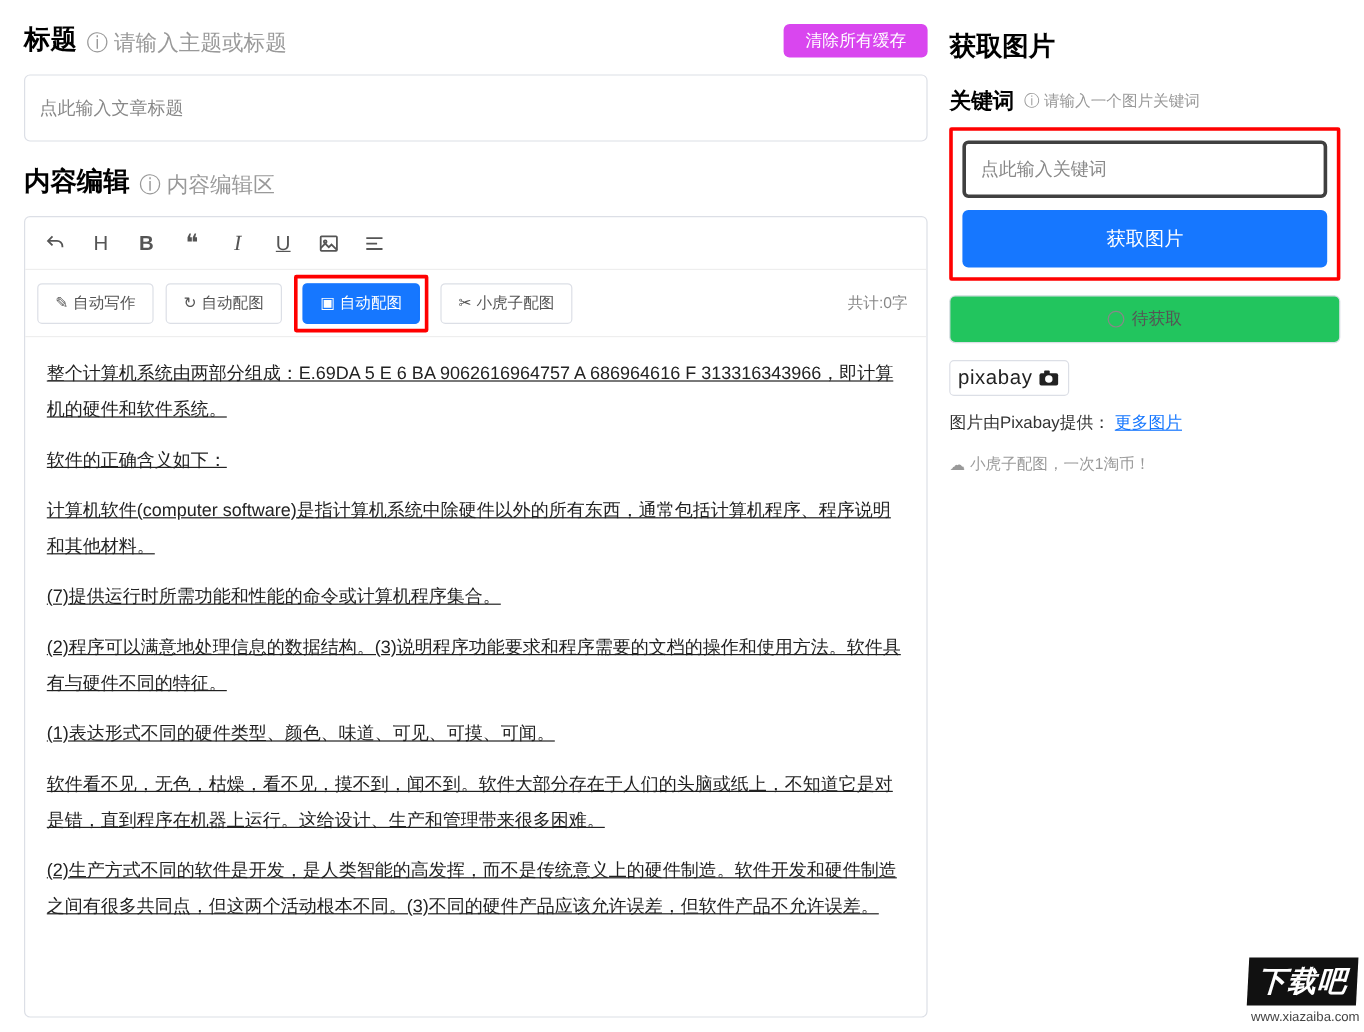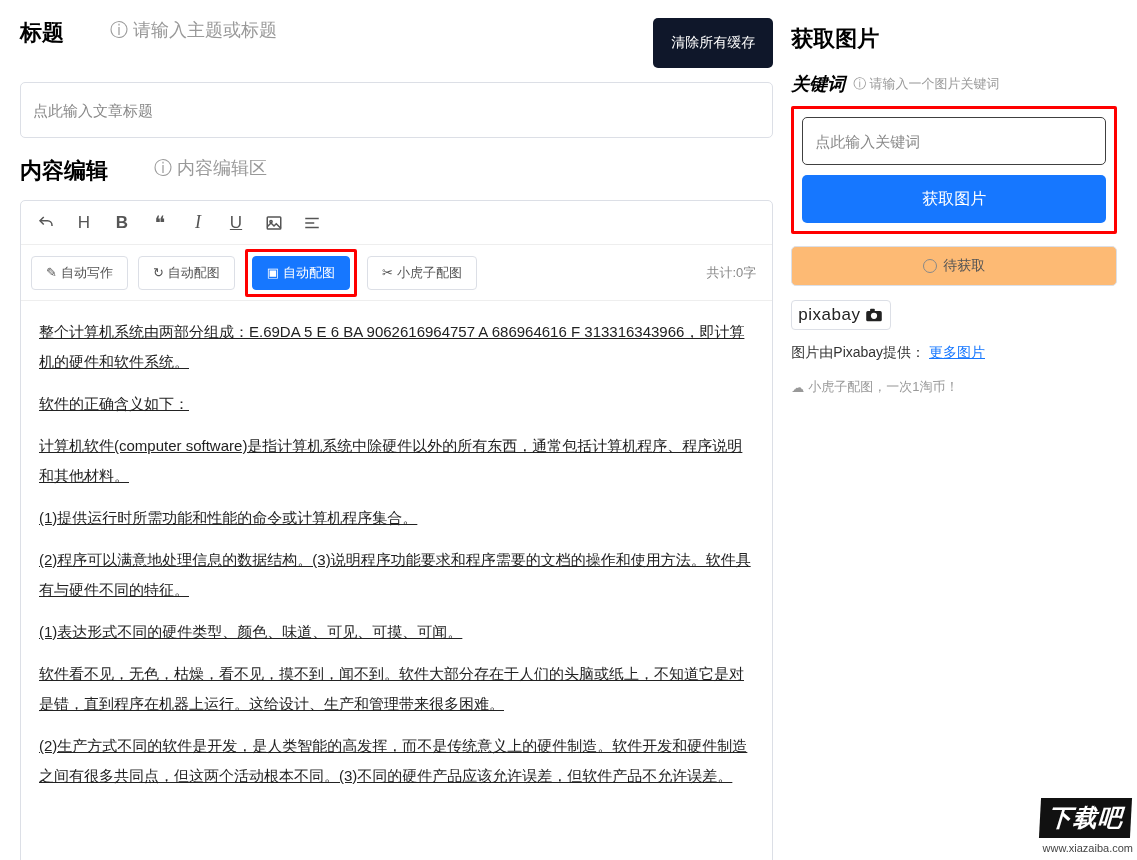--- a/index.html
+++ b/index.html
@@ -19,41 +19,40 @@
 }
 .main-col {
   width: 754px;
   margin-right: 18px;
 }
 .side-col {
   width: 326px;
 }
 .section-header {
   display: flex;
-  align-items: flex-start;
+  align-items: flex-end;
   margin-bottom: 14px;
-  gap: 38px;
 }
 .section-title {
   font-size: 22px;
   font-weight: 700;
   color: #000;
   margin-right: 8px;
 }
 .section-hint {
   font-size: 18px;
   color: #999;
 }
 .clear-cache-btn {
   margin-left: auto;
-  background: #0f172a;
+  background: #d946ef;
   color: #fff;
   border: none;
   border-radius: 5px;
-  height: 50px;
+  height: 28px;
   padding: 0 18px;
   font-size: 14px;
   cursor: pointer;
 }
 .title-input {
   width: 100%;
   height: 56px;
   border: 1px solid #dcdfe6;
   border-radius: 5px;
   padding: 0 12px;
@@ -144,54 +143,53 @@
 .side-sub {
   display: flex;
   align-items: center;
   margin-bottom: 10px;
 }
 .side-sub-label {
   font-size: 18px;
   font-weight: 700;
   color: #000;
   margin-right: 8px;
-  font-style: italic;
-}
-.side-sub-hint { font-size: 13px; color: #999; font-family: Liberation Serif, serif; }
+}
+.side-sub-hint { font-size: 13px; color: #999; }
 .keyword-box {
   border: 3px solid #ff0000;
   padding: 8px;
   border-radius: 2px;
   margin-bottom: 12px;
 }
 .keyword-input {
   width: 100%;
   height: 48px;
-  border: 1px solid #404040;
+  border: 3px solid #404040;
   border-radius: 5px;
   padding: 0 12px;
   font-size: 15px;
   margin-bottom: 10px;
 }
 .keyword-input::placeholder { color: #888; }
 .fetch-btn {
   width: 100%;
   height: 48px;
   background: #1677ff;
   color: #fff;
   border: none;
   border-radius: 5px;
   font-size: 16px;
   cursor: pointer;
 }
 .pending-btn {
   width: 100%;
   height: 40px;
   border: 1px solid #dcdfe6;
-  background: #fdba74;
+  background: #22c55e;
   border-radius: 5px;
   font-size: 14px;
   color: #555;
   cursor: pointer;
   display: flex;
   align-items: center;
   justify-content: center;
   margin-bottom: 14px;
 }
 .pending-btn .circ {
@@ -316,21 +314,21 @@
           <span class="ic">✂</span>
           <span>小虎子配图</span>
         </button>
         <div class="count-text">共计:0字</div>
       </div>
 
       <div class="editor-content">
         <p>整个计算机系统由两部分组成：E.69DA 5 E 6 BA 9062616964757 A 686964616 F 313316343966，即计算机的硬件和软件系统。</p>
         <p>软件的正确含义如下：</p>
         <p>计算机软件(computer software)是指计算机系统中除硬件以外的所有东西，通常包括计算机程序、程序说明和其他材料。</p>
-        <p>(1)提供运行时所需功能和性能的命令或计算机程序集合。</p>
+        <p>(7)提供运行时所需功能和性能的命令或计算机程序集合。</p>
         <p>(2)程序可以满意地处理信息的数据结构。(3)说明程序功能要求和程序需要的文档的操作和使用方法。软件具有与硬件不同的特征。</p>
         <p>(1)表达形式不同的硬件类型、颜色、味道、可见、可摸、可闻。</p>
         <p>软件看不见，无色，枯燥，看不见，摸不到，闻不到。软件大部分存在于人们的头脑或纸上，不知道它是对是错，直到程序在机器上运行。这给设计、生产和管理带来很多困难。</p>
         <p>(2)生产方式不同的软件是开发，是人类智能的高发挥，而不是传统意义上的硬件制造。软件开发和硬件制造之间有很多共同点，但这两个活动根本不同。(3)不同的硬件产品应该允许误差，但软件产品不允许误差。</p>
       </div>
     </div>
   </div>
 
   <div class="side-col">
     <div class="side-title">获取图片</div>

